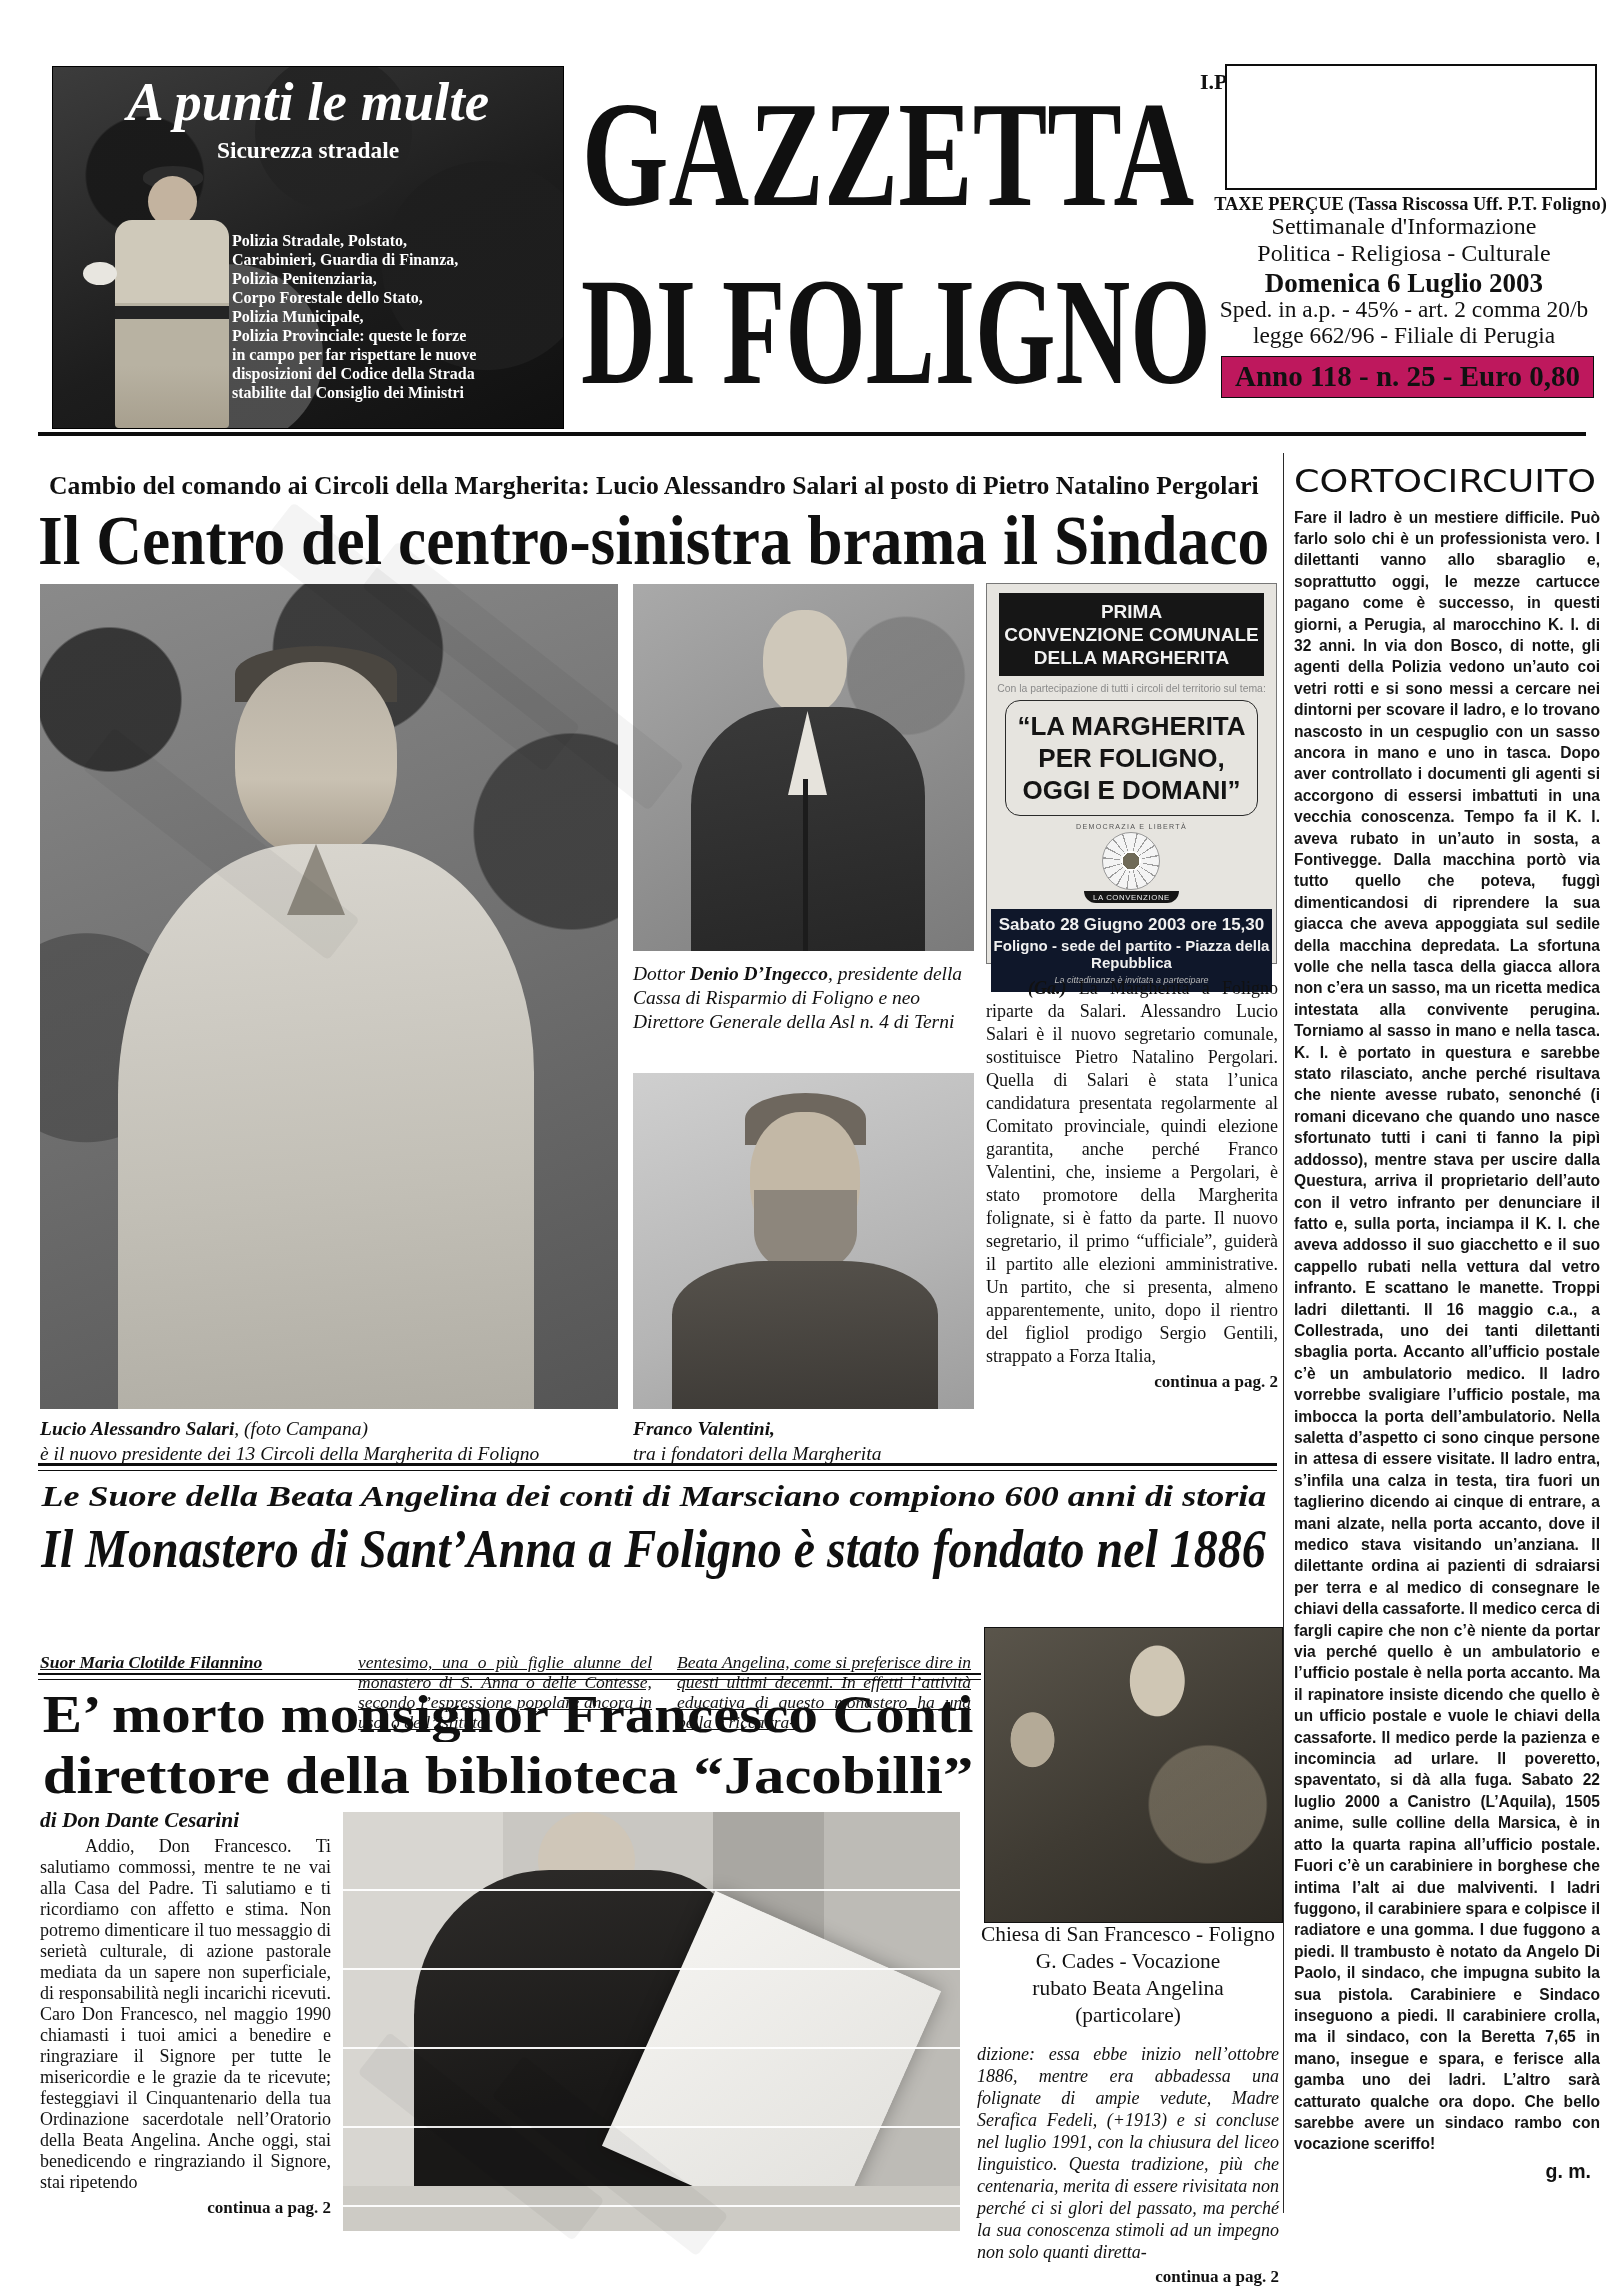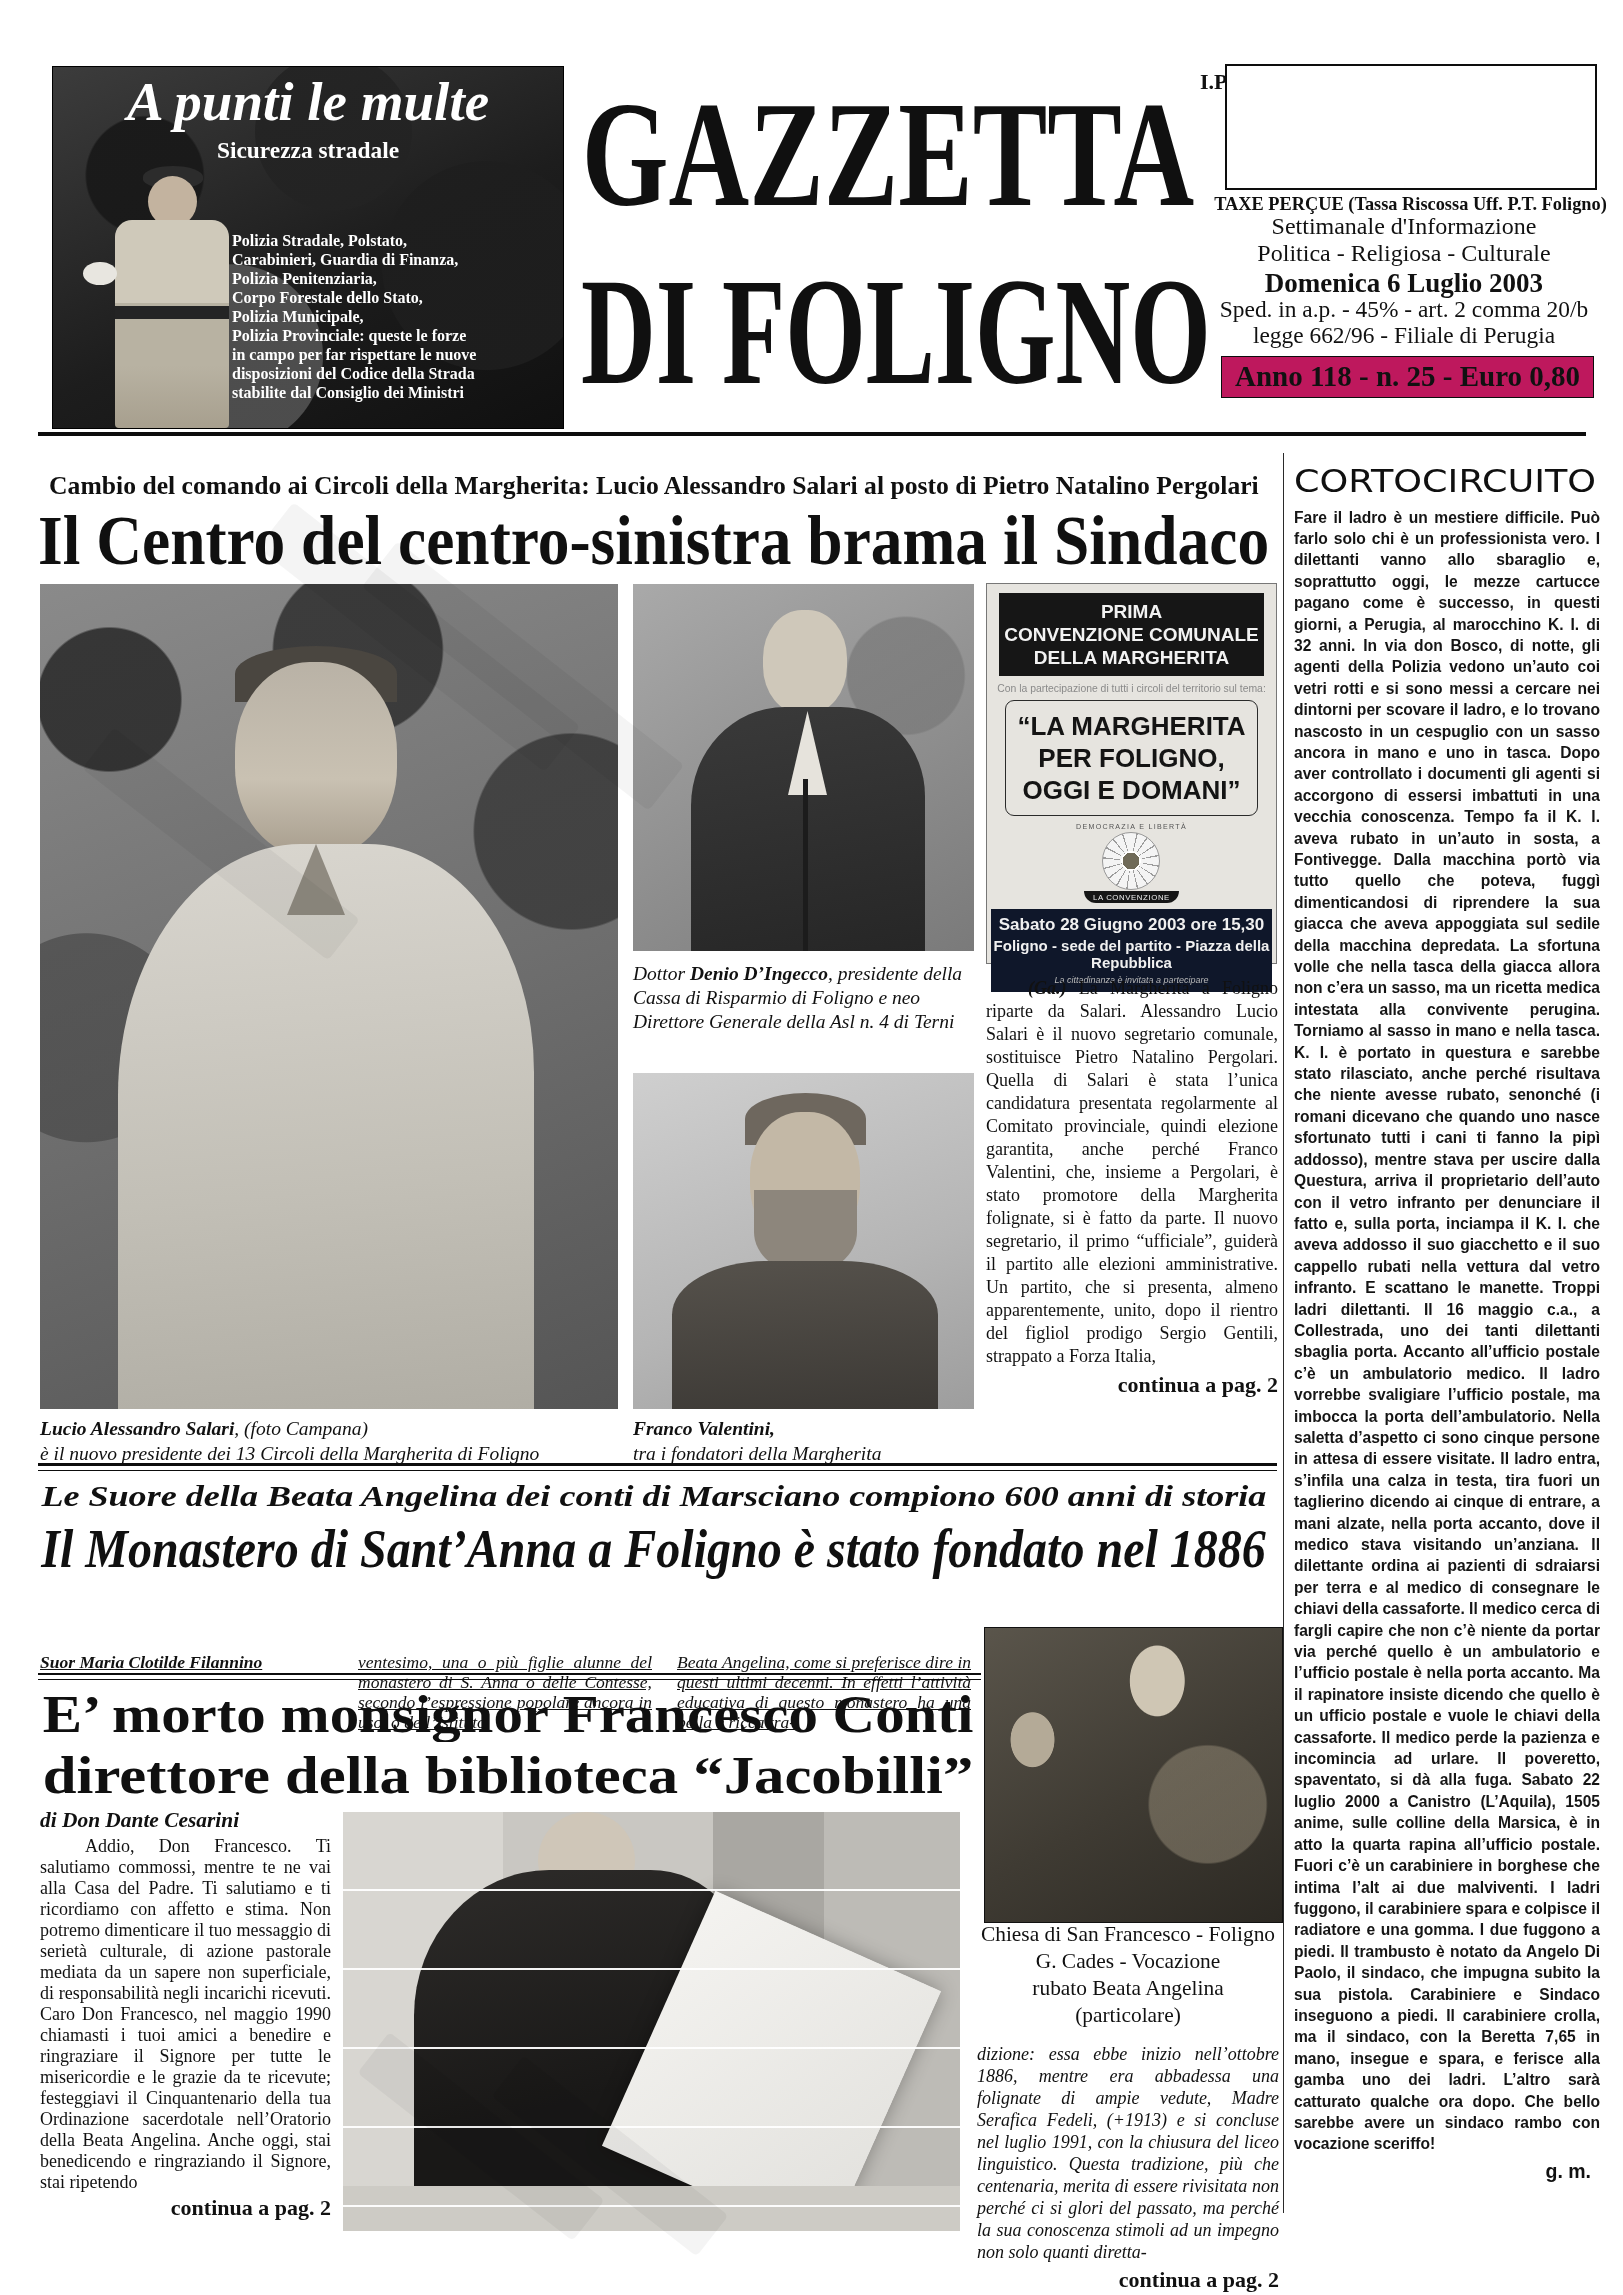--- a/index.html
+++ b/index.html
@@ -86,41 +86,41 @@
   .pr-desk{left:0;bottom:0;width:100%;height:45px;background:#cdcbc5;}
   .pr-lines{left:0;top:0;width:100%;height:100%;
     background:repeating-linear-gradient(180deg,transparent 0 77px,rgba(255,255,255,.95) 77px 79px);}
 
   
   .poster{left:986px;top:583px;width:291px;height:381px;background:#e6e4df;border:0.6px solid #777;
     display:flex;flex-direction:column;align-items:center;padding:9px 6.5px 0 6.5px;box-sizing:border-box;gap:6.5px;}
   .poster-band{width:94%;background:#161616;color:#f2f2f2;font-family:"Liberation Sans",sans-serif;
     font-weight:bold;font-size:19px;line-height:23.4px;text-align:center;padding:6.5px 2.6px;}
   .poster-intro{color:#8a8a8a;font-family:"Liberation Sans",sans-serif;font-size:10.4px;}
-  .poster-slogan{width:88%;border:1.9px solid #2a2a2a;border-radius:9px;padding:9px 3.9px;
+  .poster-slogan{width:88%;border:1.9px solid #2a2a2a;border-radius:15px;padding:9px 3.9px;
     font-family:"Liberation Sans",sans-serif;font-weight:bold;font-size:26px;line-height:32px;text-align:center;color:#141414;}
   .daisy-wrap{display:flex;flex-direction:column;align-items:center;gap:1.3px;}
   .daisy-top{font-family:"Liberation Sans",sans-serif;font-size:7.1px;color:#555;letter-spacing:1.3px;}
   .daisy{width:56px;height:56px;border-radius:50%;
     background:
       radial-gradient(circle at 50% 50%, #6f6a58 0 8.4px, #fff 8.4px 9.7px, transparent 9.7px),
       repeating-conic-gradient(#f4f4f4 0 11deg, #9c9c9c 11deg 14deg, #f4f4f4 14deg 22deg);
     border:0.6px solid #999;}
   .daisy-band{background:#161616;color:#eee;font-family:"Liberation Sans",sans-serif;font-size:7.8px;
     padding:1.3px 9px;border-radius:0 0 26px 26px;letter-spacing:0.6px;}
   .poster-foot{width:100%;background:#0f172a;color:#f0f0f0;text-align:center;
     font-family:"Liberation Sans",sans-serif;padding:5.2px 2.6px 6.5px 2.6px;margin-top:auto;}
   .poster-date{font-size:17px;font-weight:bold;}
   .poster-place{font-size:15px;font-weight:bold;margin-top:2.6px;}
   .poster-invite{font-size:9px;font-style:italic;color:#b9b9b9;margin-top:3.9px;}
 
   
   .cap{font-size:19.5px;font-style:italic;line-height:25px;text-align:left;}
   .art{font-size:18px;line-height:23px;}
-  .continua{font-weight:bold;text-align:right;font-size:22px;margin-top:3.9px;}
+  .continua{font-weight:bold;text-align:right;font-size:17px;margin-top:3.9px;}
   .margh-art{left:986px;top:977px;width:292px;}
   .rule-a{left:38px;top:1463px;width:1239px;height:7.8px;border-top:3.2px solid #0d0d0d;border-bottom:1.9px solid #0d0d0d;box-sizing:border-box;}
   .rule-b{left:38px;top:1673px;width:943px;height:7.1px;border-top:2.6px solid #0d0d0d;border-bottom:1.9px solid #0d0d0d;box-sizing:border-box;}
   .suore-col{top:1652px;width:294px;font-size:17.5px;line-height:20px;font-style:italic;text-align:justify;text-decoration:underline;}
   .suore-byline{font-weight:bold;font-style:italic;}
   .conti-body{left:40px;top:1836px;width:291px;font-size:18px;line-height:21px;}
   .voca{left:977px;top:1921px;width:302px;}
   .voca-cap{font-size:21.4px;line-height:27px;text-align:center;}
   .voca-body{font-size:18px;line-height:22px;font-style:italic;text-align:justify;margin-top:14.3px;}
 

